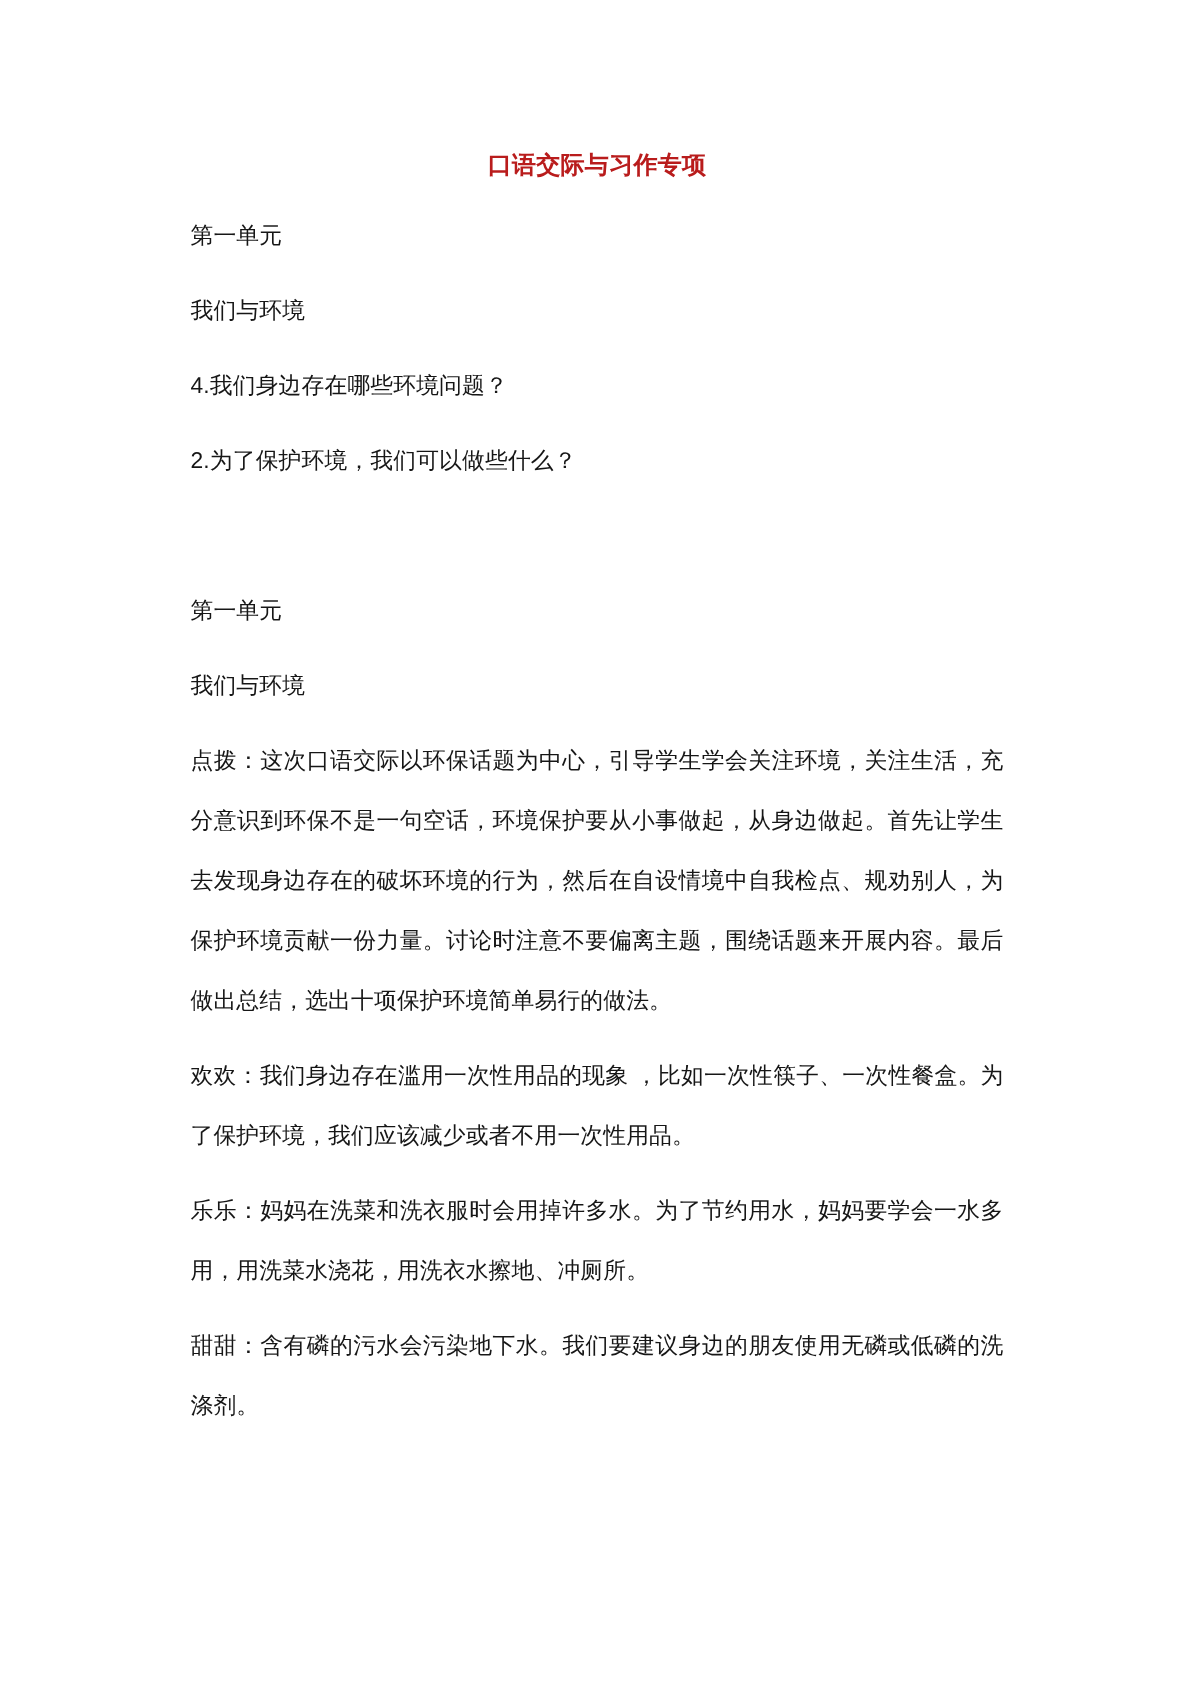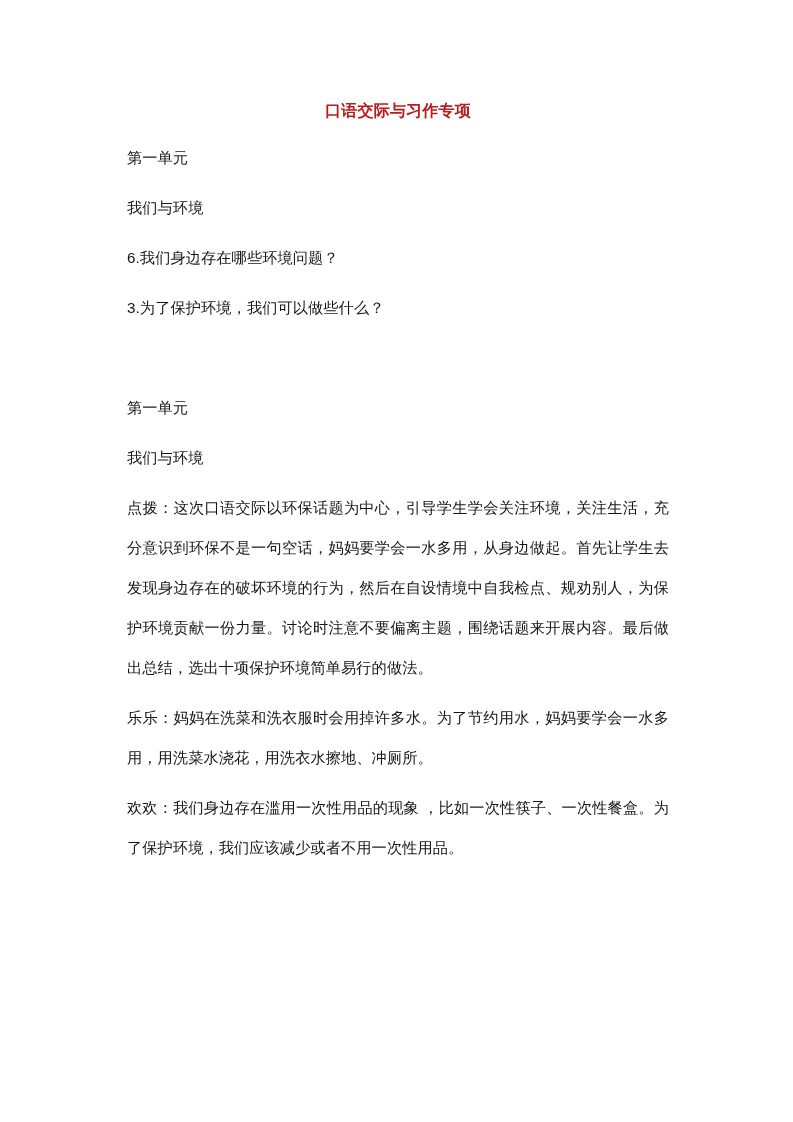--- a/index.html
+++ b/index.html
@@ -69,23 +69,24 @@
 </style>
 </head>
 <body>
 
 <div class="page">
   <div class="doc-body">
     <h1 class="doc-title">口语交际与习作专项</h1>
     <div id="blocks">
         <p class="para short">第一单元</p>
         <p class="para short">我们与环境</p>
-        <p class="para short">6.我们身边存在哪些环境问题？</p>
-        <p class="para short">3.为了保护环境，我们可以做些什么？</p>
+        <p class="para short">4.我们身边存在哪些环境问题？</p>
+        <p class="para short">2.为了保护环境，我们可以做些什么？</p>
         <p class="para para-spacer"></p>
         <p class="para short">第一单元</p>
         <p class="para short">我们与环境</p>
-        <p class="para">点拨：这次口语交际以环保话题为中心，引导学生学会关注环境，关注生活，充分意识到环保不是一句空话，妈妈要学会一水多用，从身边做起。首先让学生去发现身边存在的破坏环境的行为，然后在自设情境中自我检点、规劝别人，为保护环境贡献一份力量。讨论时注意不要偏离主题，围绕话题来开展内容。最后做出总结，选出十项保护环境简单易行的做法。</p>
+        <p class="para">点拨：这次口语交际以环保话题为中心，引导学生学会关注环境，关注生活，充分意识到环保不是一句空话，环境保护要从小事做起，从身边做起。首先让学生去发现身边存在的破坏环境的行为，然后在自设情境中自我检点、规劝别人，为保护环境贡献一份力量。讨论时注意不要偏离主题，围绕话题来开展内容。最后做出总结，选出十项保护环境简单易行的做法。</p>
+        <p class="para">欢欢：我们身边存在滥用一次性用品的现象 ，比如一次性筷子、一次性餐盒。为了保护环境，我们应该减少或者不用一次性用品。</p>
         <p class="para">乐乐：妈妈在洗菜和洗衣服时会用掉许多水。为了节约用水，妈妈要学会一水多用，用洗菜水浇花，用洗衣水擦地、冲厕所。</p>
-        <p class="para">欢欢：我们身边存在滥用一次性用品的现象 ，比如一次性筷子、一次性餐盒。为了保护环境，我们应该减少或者不用一次性用品。</p>
+        <p class="para">甜甜：含有磷的污水会污染地下水。我们要建议身边的朋友使用无磷或低磷的洗涤剂。</p>
       </div>
   </div>
 </div>
 
 </body></html>

